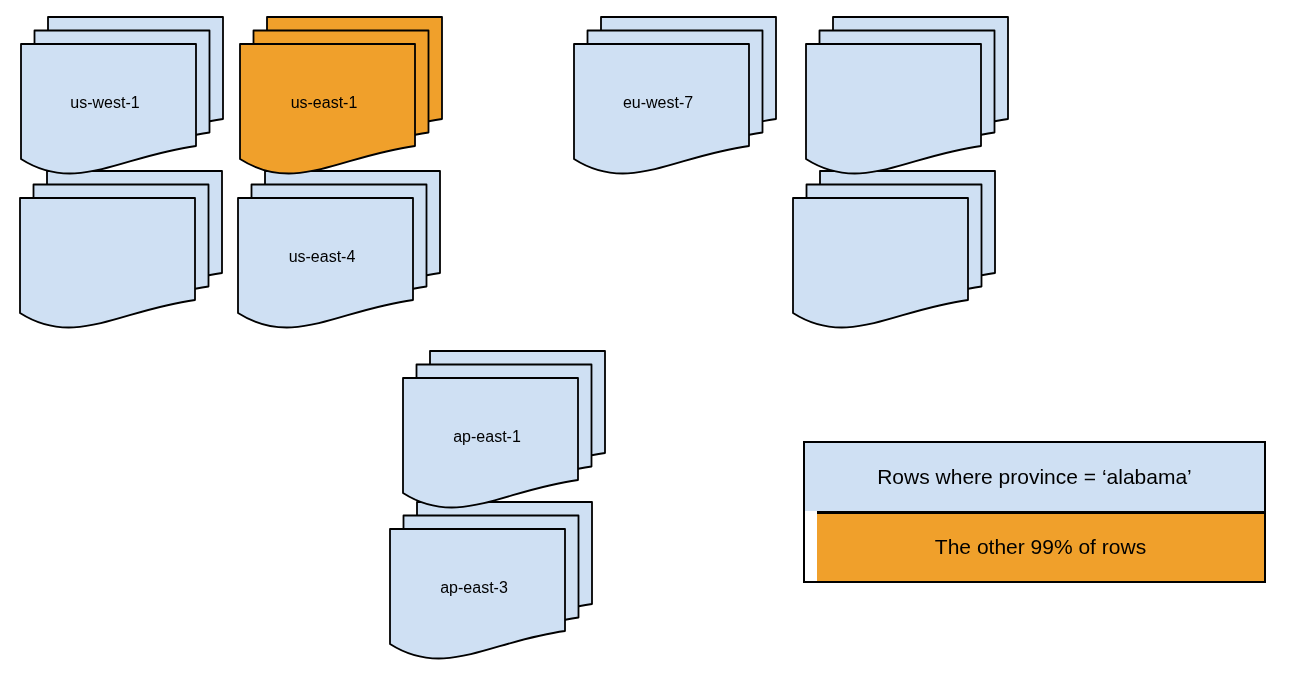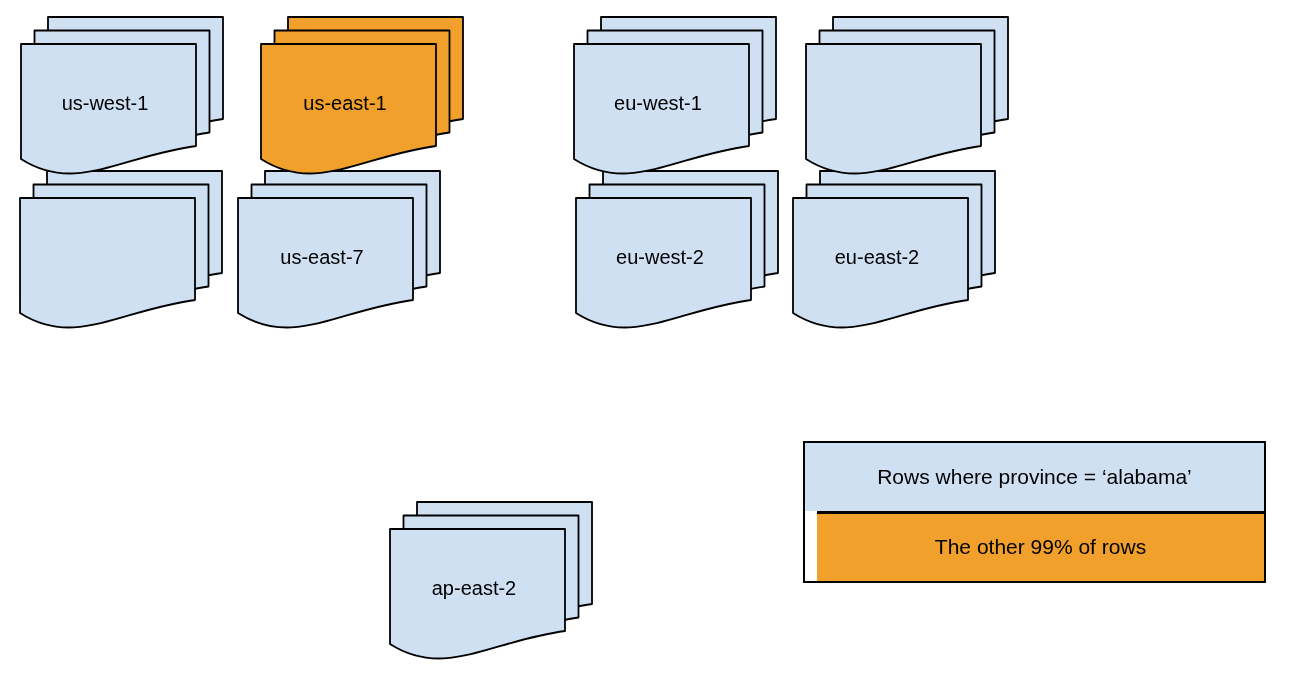--- a/index.html
+++ b/index.html
@@ -39,21 +39,21 @@
   .stack.highlighted .doc { fill: var(--highlight-fill); }
   .stack-label {
     position: absolute;
     left: 1px;
     top: 28px;
     width: 168px;
     height: 118px;
     display: flex;
     align-items: center;
     justify-content: center;
-    font-size: 20px;
+    font-size: 16px;
     line-height: 1;
     color: var(--text);
     white-space: nowrap;
     pointer-events: none;
   }
   
   .legend {
     position: absolute;
     left: 803px;
     top: 441px;
@@ -91,36 +91,36 @@
 
   <div class="stack" style="left:20px;top:16px;z-index:2">
     <svg width="205" height="160" viewBox="0 0 205 160">
       <use href="#doc-shape" class="doc" transform="translate(28,1)"></use>
       <use href="#doc-shape" class="doc" transform="translate(14.5,14.5)"></use>
       <use href="#doc-shape" class="doc" transform="translate(1,28)"></use>
     </svg>
     <div class="stack-label">us-west-1</div>
   </div>
 
-  <div class="stack highlighted" style="left:260px;top:16px;z-index:2">
+  <div class="stack highlighted" style="left:239px;top:16px;z-index:2">
     <svg width="205" height="160" viewBox="0 0 205 160">
       <use href="#doc-shape" class="doc" transform="translate(28,1)"></use>
       <use href="#doc-shape" class="doc" transform="translate(14.5,14.5)"></use>
       <use href="#doc-shape" class="doc" transform="translate(1,28)"></use>
     </svg>
     <div class="stack-label">us-east-1</div>
   </div>
 
   <div class="stack" style="left:573px;top:16px;z-index:2">
     <svg width="205" height="160" viewBox="0 0 205 160">
       <use href="#doc-shape" class="doc" transform="translate(28,1)"></use>
       <use href="#doc-shape" class="doc" transform="translate(14.5,14.5)"></use>
       <use href="#doc-shape" class="doc" transform="translate(1,28)"></use>
     </svg>
-    <div class="stack-label">eu-west-1</div>
+    <div class="stack-label">eu-west-7</div>
   </div>
 
   <div class="stack" style="left:805px;top:16px;z-index:2">
     <svg width="205" height="160" viewBox="0 0 205 160">
       <use href="#doc-shape" class="doc" transform="translate(28,1)"></use>
       <use href="#doc-shape" class="doc" transform="translate(14.5,14.5)"></use>
       <use href="#doc-shape" class="doc" transform="translate(1,28)"></use>
     </svg>
   </div>
 
@@ -131,49 +131,48 @@
       <use href="#doc-shape" class="doc" transform="translate(1,28)"></use>
     </svg>
   </div>
 
   <div class="stack" style="left:237px;top:170px;z-index:1">
     <svg width="205" height="160" viewBox="0 0 205 160">
       <use href="#doc-shape" class="doc" transform="translate(28,1)"></use>
       <use href="#doc-shape" class="doc" transform="translate(14.5,14.5)"></use>
       <use href="#doc-shape" class="doc" transform="translate(1,28)"></use>
     </svg>
-    <div class="stack-label">us-east-7</div>
+    <div class="stack-label">us-east-4</div>
   </div>
 
-  <div class="stack" style="left:575px;top:170px;z-index:1">
-    <svg width="205" height="160" viewBox="0 0 205 160">
-      <use href="#doc-shape" class="doc" transform="translate(28,1)"></use>
-      <use href="#doc-shape" class="doc" transform="translate(14.5,14.5)"></use>
-      <use href="#doc-shape" class="doc" transform="translate(1,28)"></use>
-    </svg>
-    <div class="stack-label">eu-west-2</div>
-  </div>
 
   <div class="stack" style="left:792px;top:170px;z-index:1">
     <svg width="205" height="160" viewBox="0 0 205 160">
       <use href="#doc-shape" class="doc" transform="translate(28,1)"></use>
       <use href="#doc-shape" class="doc" transform="translate(14.5,14.5)"></use>
       <use href="#doc-shape" class="doc" transform="translate(1,28)"></use>
     </svg>
-    <div class="stack-label">eu-east-2</div>
   </div>
 
+  <div class="stack" style="left:402px;top:350px;z-index:2">
+    <svg width="205" height="160" viewBox="0 0 205 160">
+      <use href="#doc-shape" class="doc" transform="translate(28,1)"></use>
+      <use href="#doc-shape" class="doc" transform="translate(14.5,14.5)"></use>
+      <use href="#doc-shape" class="doc" transform="translate(1,28)"></use>
+    </svg>
+    <div class="stack-label">ap-east-1</div>
+  </div>
 
   <div class="stack" style="left:389px;top:501px;z-index:1">
     <svg width="205" height="160" viewBox="0 0 205 160">
       <use href="#doc-shape" class="doc" transform="translate(28,1)"></use>
       <use href="#doc-shape" class="doc" transform="translate(14.5,14.5)"></use>
       <use href="#doc-shape" class="doc" transform="translate(1,28)"></use>
     </svg>
-    <div class="stack-label">ap-east-2</div>
+    <div class="stack-label">ap-east-3</div>
   </div>
 
   <div class="legend">
     <div class="legend-row region-row">
       <span>Rows where province = ‘alabama’</span>
     </div>
     <div class="legend-row highlight-row">
       <span>The other 99% of rows</span>
     </div>
   </div>

